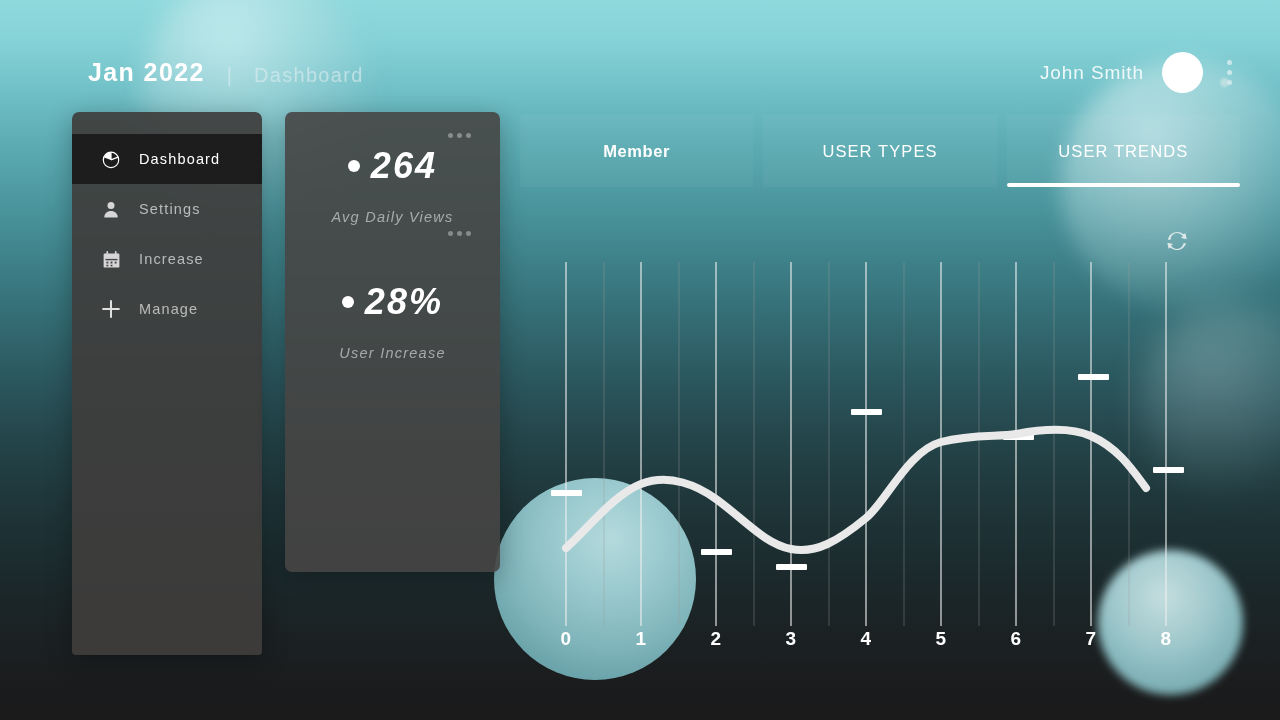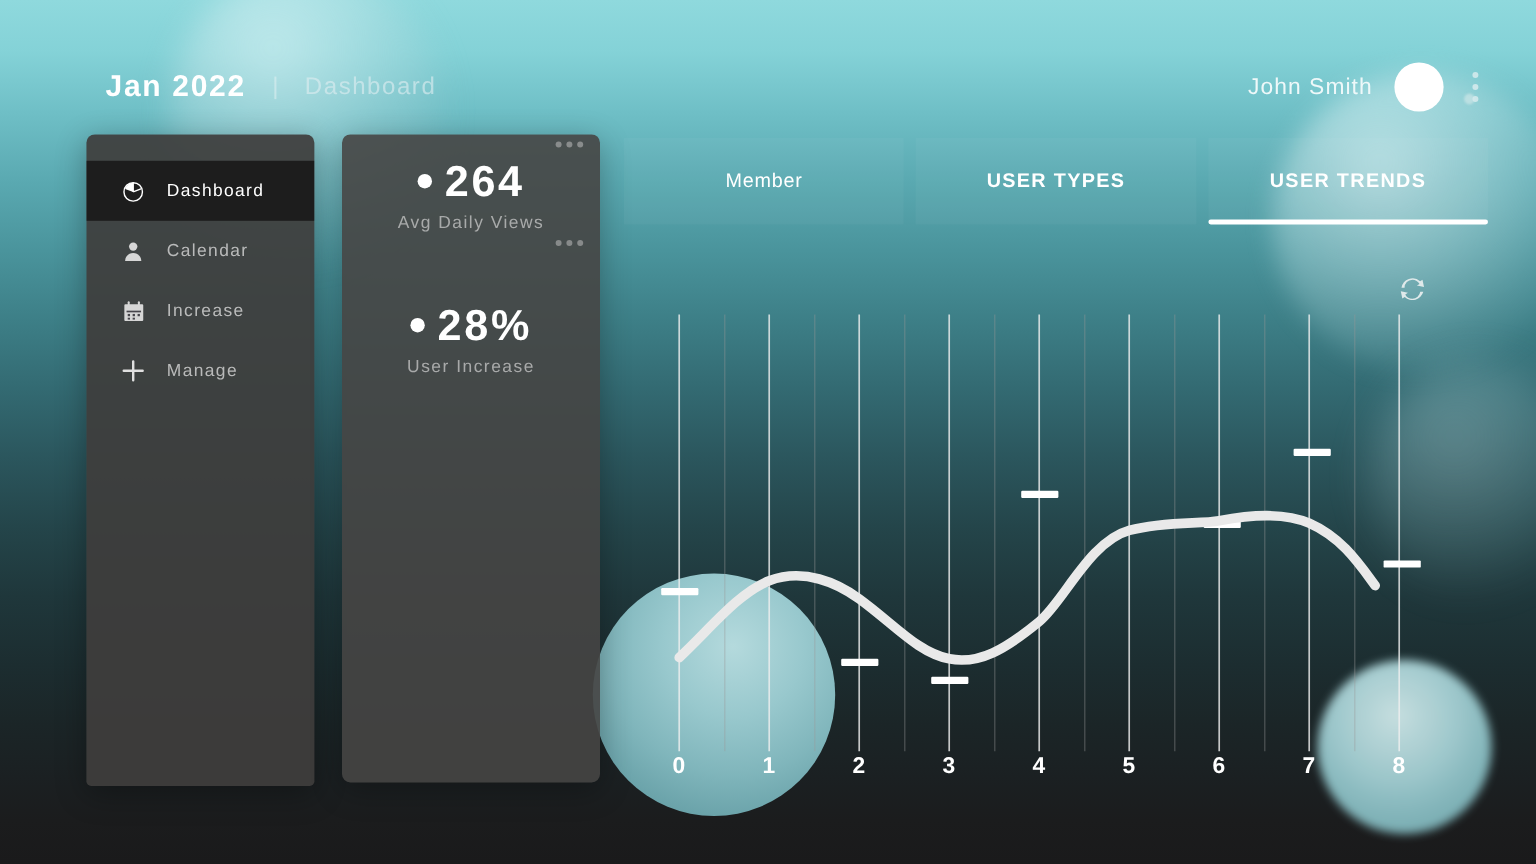--- a/index.html
+++ b/index.html
@@ -74,21 +74,21 @@
     left: 1220px; top: 78px; width: 9px; height: 9px;
     background: rgba(200,228,230,0.75); filter: blur(1px);
   }
 
   
   .header {
     position: absolute; left: 0; top: 0; width: 1280px; height: 112px;
   }
   .brand {
     position: absolute; left: 88px; top: 58px;
-    display: flex; align-items: center; gap: 22px;
+    display: flex; align-items: flex-end; gap: 22px;
   }
   .brand-date {
     font-size: 25px; font-weight: 700; color: #ffffff; letter-spacing: 1.4px;
   }
   .brand-sep { font-size: 20px; color: rgba(225,240,242,0.55); font-weight: 300; }
   .brand-page {
     font-size: 20px; color: rgba(222,238,240,0.62); letter-spacing: 1.3px; font-weight: 400;
   }
   .user-area {
     position: absolute; right: 42px; top: 52px;
@@ -120,59 +120,60 @@
   .nav-label {
     font-size: 14.5px; letter-spacing: 1.15px;
     color: rgba(216,216,216,0.80); font-weight: 400;
   }
   .nav-item.active .nav-label { color: #ffffff; }
   .nav-ico { width: 22px; height: 22px; display: flex; align-items: center; justify-content: center; flex: 0 0 22px; }
   .nav-ico svg { display: block; }
 
   
   .stats {
-    position: absolute; left: 285px; top: 112px; width: 215px; height: 540px;
+    position: absolute; left: 285px; top: 112px; width: 215px; height: 460px;
     background: rgba(70,69,68,0.90);
     border-radius: 7px;
     box-shadow: 0 6px 26px rgba(0,0,0,0.28);
-    padding: 0;
+    padding: 15px;
+    font-style: italic;
   }
   .stat { position: relative; }
   .stat-dots {
     position: absolute; right: 14px; top: 6px;
     display: flex; gap: 4px; cursor: pointer;
   }
   .stat-dots i { width: 5px; height: 5px; border-radius: 50%; background: rgba(190,190,190,0.55); display: block; }
   .stat-value {
     display: flex; align-items: center; justify-content: center; gap: 11px;
     font-size: 36px; font-weight: 700; color: #ffffff; letter-spacing: 2.2px;
   }
   .stat-bullet { width: 12px; height: 12px; border-radius: 50%; background: #fff; flex: 0 0 12px; display:block; }
   .stat-label {
-    text-align: center; margin-top: 6px;
+    text-align: center; margin-top: 22px;
     font-size: 14.5px; letter-spacing: 1.25px; color: rgba(206,206,206,0.72);
   }
   .stat-1 { padding-top: 18px; }
   .stat-2 { padding-top: 56px; }
   .stat-3 { padding-top: 55px; }
 
   
   .tabs {
     position: absolute; left: 520px; top: 115px; width: 720px; height: 72px;
     display: flex;
   }
   .tab {
     flex: 1; display: flex; flex-direction: column;
     align-items: center; justify-content: center;
     cursor: pointer; position: relative;
     background: rgba(255,255,255,0.035);
   }
   .tab + .tab { margin-left: 10px; }
-  .tab-label { font-size: 16.5px; letter-spacing: 1.1px; color: #ffffff; font-weight: 700; }
-  .tab.mixed .tab-label { font-weight: 400; letter-spacing: 0.6px; }
+  .tab-label { font-size: 16.5px; letter-spacing: 1.1px; color: #ffffff; font-weight: 400; }
+  .tab.mixed .tab-label { font-weight: 700; letter-spacing: 0.6px; }
   .tab-underline {
     position: absolute; bottom: 0; left: 0; width: 100%; height: 4px;
     border-radius: 2px; background: #ffffff;
   }
 
   
   .chart-panel {
     position: absolute; left: 520px; top: 196px; width: 720px; height: 500px;
   }
   .refresh-btn {
@@ -233,21 +234,21 @@
         <span class="nav-label">Dashboard</span>
       </div>
 
       <div class="nav-item">
         <span class="nav-ico">
           <svg width="20" height="21" viewBox="0 0 24 24" fill="#d6d6d6">
             <circle cx="12" cy="7.2" r="4.2"></circle>
             <path d="M3.9 21.5c0-4.6 3.6-7.8 8.1-7.8s8.1 3.2 8.1 7.8z"></path>
           </svg>
         </span>
-        <span class="nav-label">Calendar</span>
+        <span class="nav-label">Settings</span>
       </div>
 
 
       <div class="nav-item">
         <span class="nav-ico">
           <svg width="21" height="21" viewBox="0 0 24 24" fill="#d6d6d6">
             <path d="M4 5.2h16a1 1 0 0 1 1 1v14a1 1 0 0 1-1 1H4a1 1 0 0 1-1-1v-14a1 1 0 0 1 1-1z"></path>
             <rect x="6.2" y="2.3" width="1.9" height="4.4" rx="0.9"></rect>
             <rect x="15.9" y="2.3" width="1.9" height="4.4" rx="0.9"></rect>
             <rect x="5.1" y="11.3" width="13.8" height="1.6" fill="#46454b"></rect>

